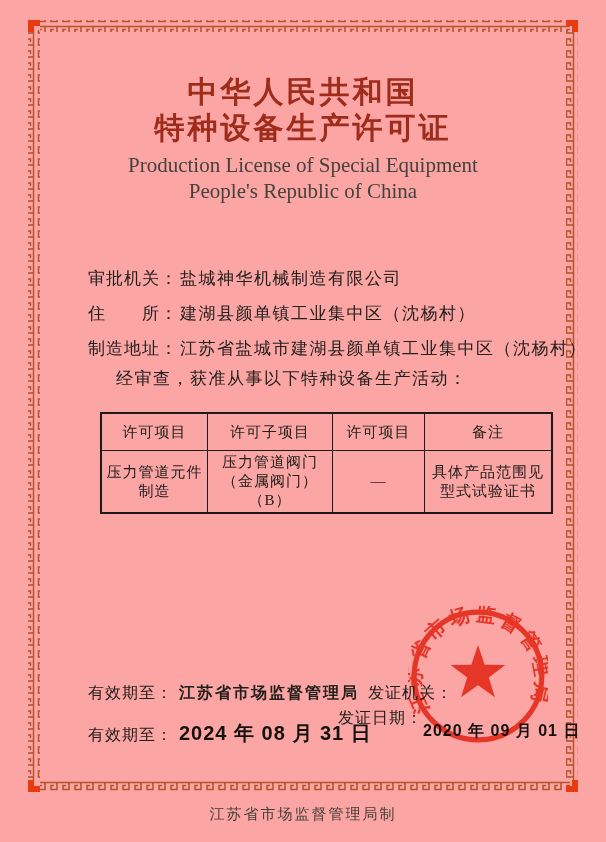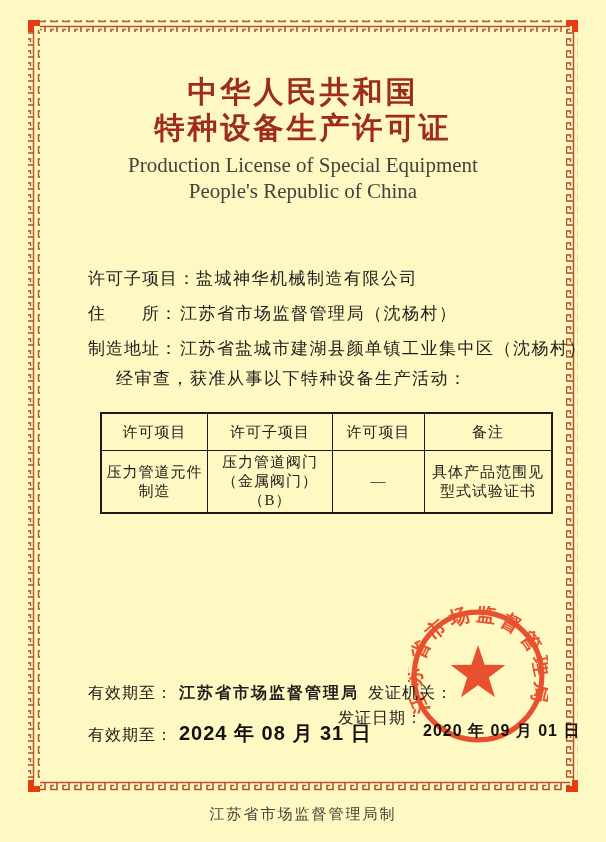--- a/index.html
+++ b/index.html
@@ -1,20 +1,20 @@
 <!DOCTYPE html>
 <html><head>
 <meta charset="utf-8">
 <style>
   html,body{margin:0;padding:0;background:#e9e7e2;}
   .page{
     position:relative;
     width:606px;height:842px;
     margin:0 auto;
-    background:#fef9c3;
+    background:#fca5a5;
     font-family:"Liberation Serif", serif;
     color:#22201d;
     overflow:hidden;
   }
   .border-svg{position:absolute;left:0;top:0;width:606px;height:842px;pointer-events:none;}
 
   .title-block{position:absolute;left:0;top:74px;width:100%;text-align:center;}
   .title-cn{
     font-family:"Liberation Sans", sans-serif;
     font-weight:bold;
@@ -118,26 +118,26 @@
     <div class="title-cn">特种设备生产许可证</div>
     <div class="title-en">
       <div>Production License of Special Equipment</div>
       <div>People's Republic of China</div>
     </div>
   </div>
 
 
   <div class="fields">
     <div class="field-row">
-      <span class="field-label">许可子项目：</span>
+      <span class="field-label">审批机关：</span>
       <span class="field-value">盐城神华机械制造有限公司</span>
     </div>
     <div class="field-row">
       <span class="field-label">住　　所：</span>
-      <span class="field-value">江苏省市场监督管理局（沈杨村）</span>
+      <span class="field-value">建湖县颜单镇工业集中区（沈杨村）</span>
     </div>
     <div class="field-row">
       <span class="field-label">制造地址：</span>
       <span class="field-value">江苏省盐城市建湖县颜单镇工业集中区（沈杨村）</span>
     </div>
   </div>
 
   <div class="statement">经审查，获准从事以下特种设备生产活动：</div>
 
   <table class="license-table">

